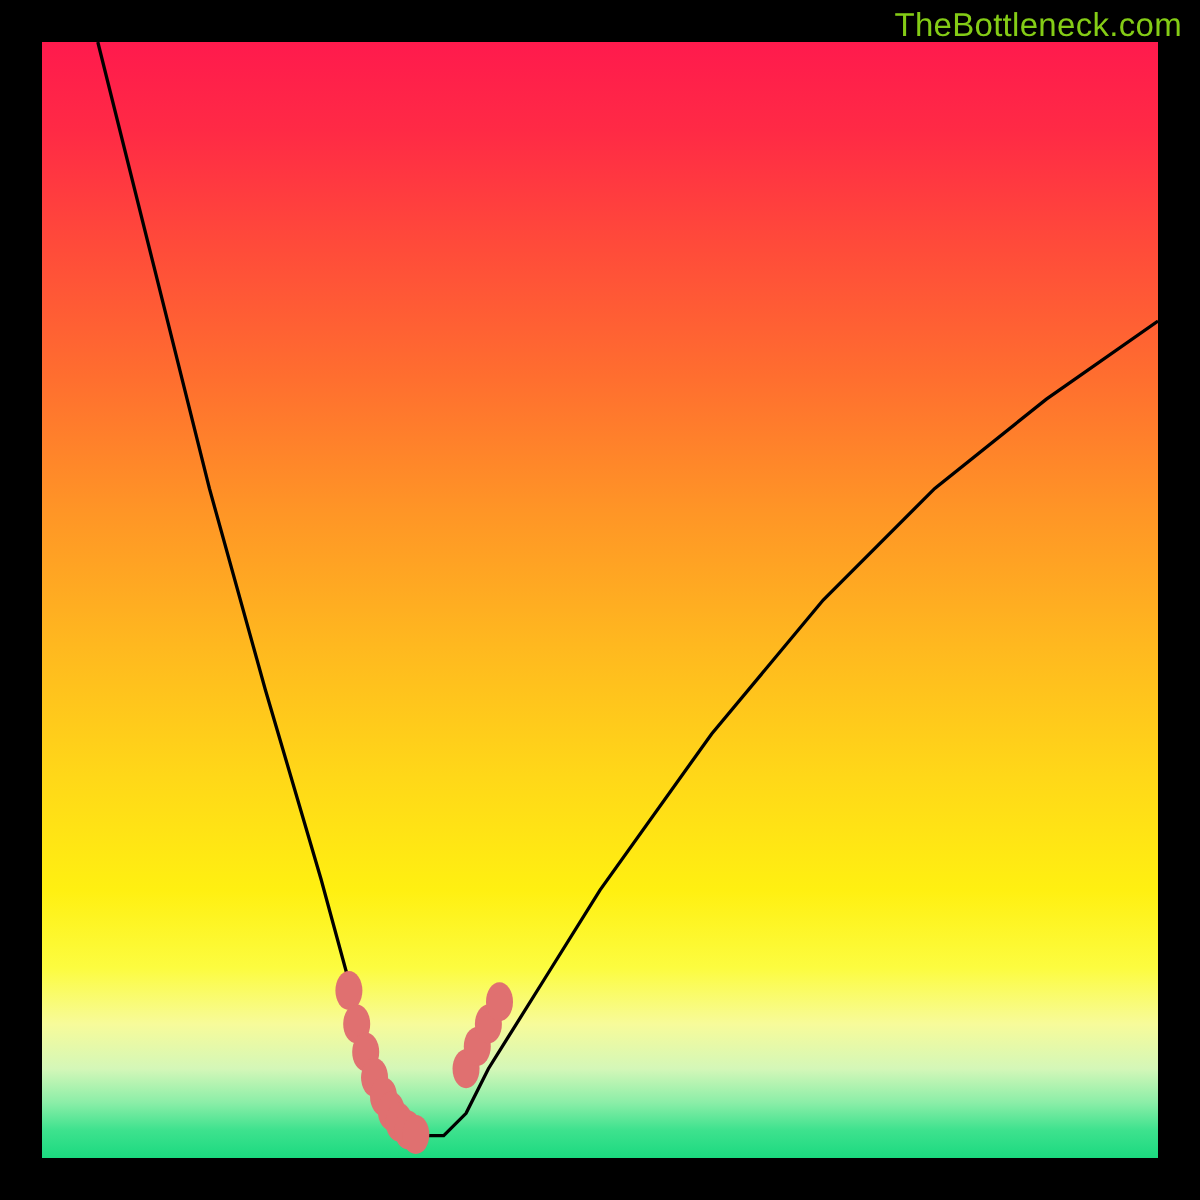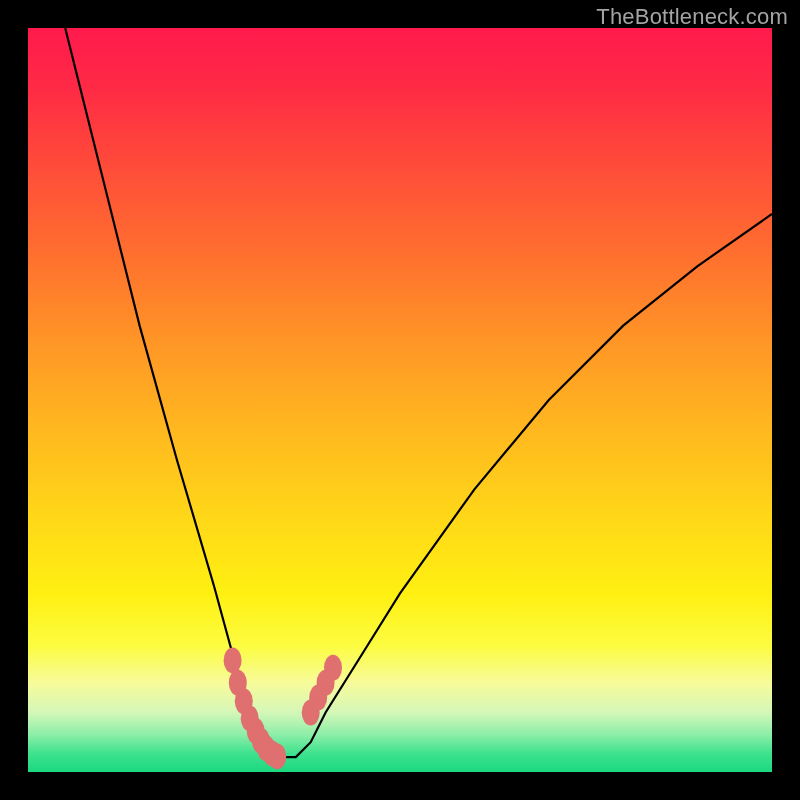--- a/index.html
+++ b/index.html
@@ -31,21 +31,21 @@
       #d4f7b8 92%,
       #8ceea8 95%,
       #3ee28e 97.5%,
       #1bd97f 100%
     );
   }
   .watermark {
     position: absolute;
     top: 4px;
     right: 12px;
-    color: #a3a3a3;
+    color: #84cc16;
     font-size: 22px;
     font-weight: 500;
     letter-spacing: 0.2px;
   }
   svg.curve {
     position: absolute;
     left: 0;
     top: 0;
     width: 744px;
     height: 744px;

